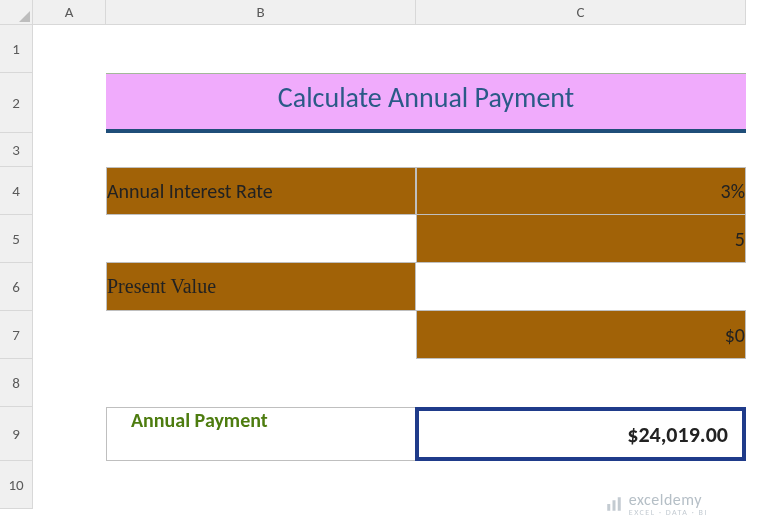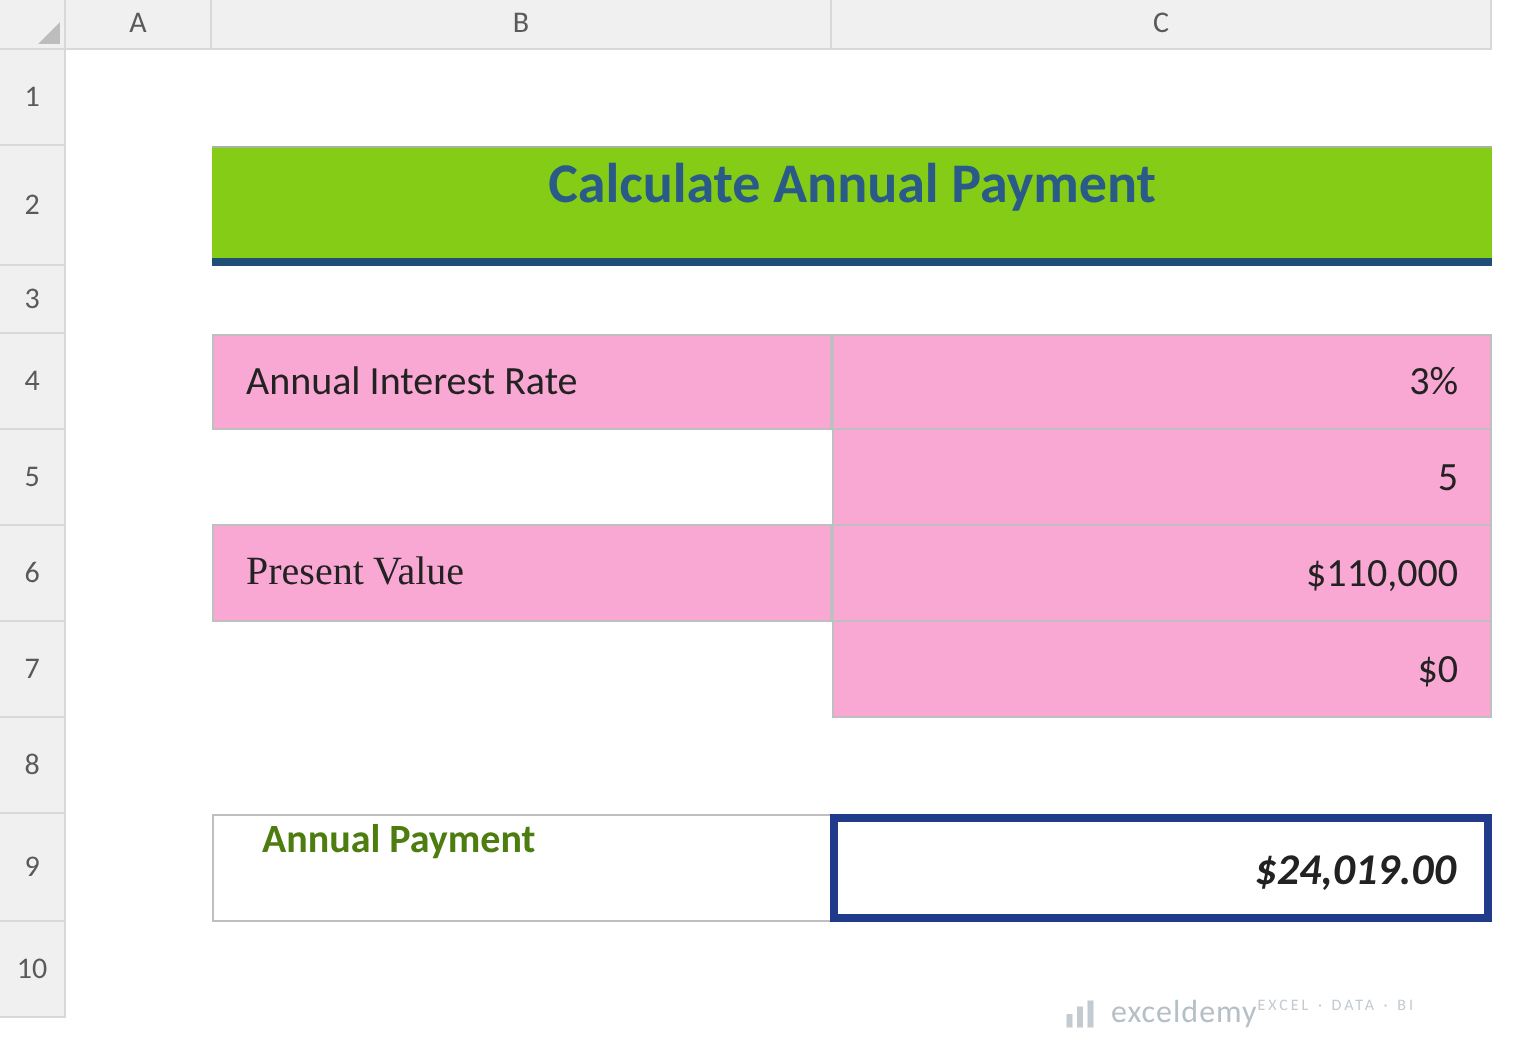--- a/index.html
+++ b/index.html
@@ -42,40 +42,41 @@
     bottom: 2px;
     width: 0; height: 0;
     border-left: 11px solid transparent;
     border-bottom: 11px solid #bdbdbd;
   }
   .cell { position: relative; }
 
   .title-band {
     grid-column: 3 / 5;
     grid-row: 3 / 4;
-    background: #84cc16;
+    background: #f0abfc;
     border-top: 1px solid #a3b89a;
     display: flex;
+    align-items: center;
     justify-content: center;
     color: #2a5a87;
     font-size: 28px;
-    font-weight: 700;
+    font-weight: 400;
     padding-bottom: 8px; 
     border-bottom: 4px solid #1f4e79;
   }
 
   
   .tcell {
     border: 1px solid #bfbfbf;
-    background: #f9a8d4;
+    background: #a16207;
     display: flex;
     align-items: center;
     font-size: 20px;
     color: #222;
-    padding: 0 16px;
+    padding: 0 0;
   }
   .tcell.right { justify-content: flex-end; }
   
   .b4 { grid-column:3; grid-row:5; }
   .c4 { grid-column:4; grid-row:5; }
   .b5 { grid-column:3; grid-row:6; margin-top:-1px; }
   .c5 { grid-column:4; grid-row:6; margin-top:-1px; }
   .b6 { grid-column:3; grid-row:7; margin-top:-1px;font-family:Liberation Serif, serif; }
   .c6 { grid-column:4; grid-row:7; margin-top:-1px; }
   .b7 { grid-column:3; grid-row:8; margin-top:-1px; }
@@ -91,34 +92,33 @@
     padding:0 24px;
   }
   .c9 {
     grid-column:4; grid-row:10;
     border: 4px solid #1f3b8a;
     background:#ffffff;
     display:flex; align-items:center; justify-content:flex-end;
     font-size:22px; font-weight:700; color:#222;
     padding:0 14px;
     margin-left:-1px;
-    font-style:italic;
   }
 
   .watermark {
     position:absolute;
     right: 60px; bottom: 16px;
     display:flex; align-items:center; gap:6px;
     color:#a9b4bd; font-size:13px;
     opacity:.85;
   }
   .watermark .wicon {
     width:18px; height:18px;
   }
-  .watermark .wtext { display:flex; flex-direction:row; line-height:1; }
+  .watermark .wtext { display:flex; flex-direction:column; line-height:1; }
   .watermark .wtext .big { font-size:16px; letter-spacing:.5px; }
   .watermark .wtext .small { font-size:8px; letter-spacing:1.5px; color:#b9c2ca; }
 </style>
 </head>
 <body>
 
 <div class="grid">
 
   <div class="corner"></div>
   <div class="col-header">A</div>
@@ -154,23 +154,20 @@
       <span>3%</span>
     </div>
 
   <div class="tcell right c5">
       <span>5</span>
     </div>
 
   <div class="tcell b6">
       <span>Present Value</span>
     </div>
-  <div class="tcell right c6">
-      <span>$110,000</span>
-    </div>
 
   <div class="tcell right c7">
       <span>$0</span>
     </div>
 
   <div class="b9">
       <span>Annual Payment</span>
     </div>
   <div class="c9">
       <span>$24,019.00</span>

